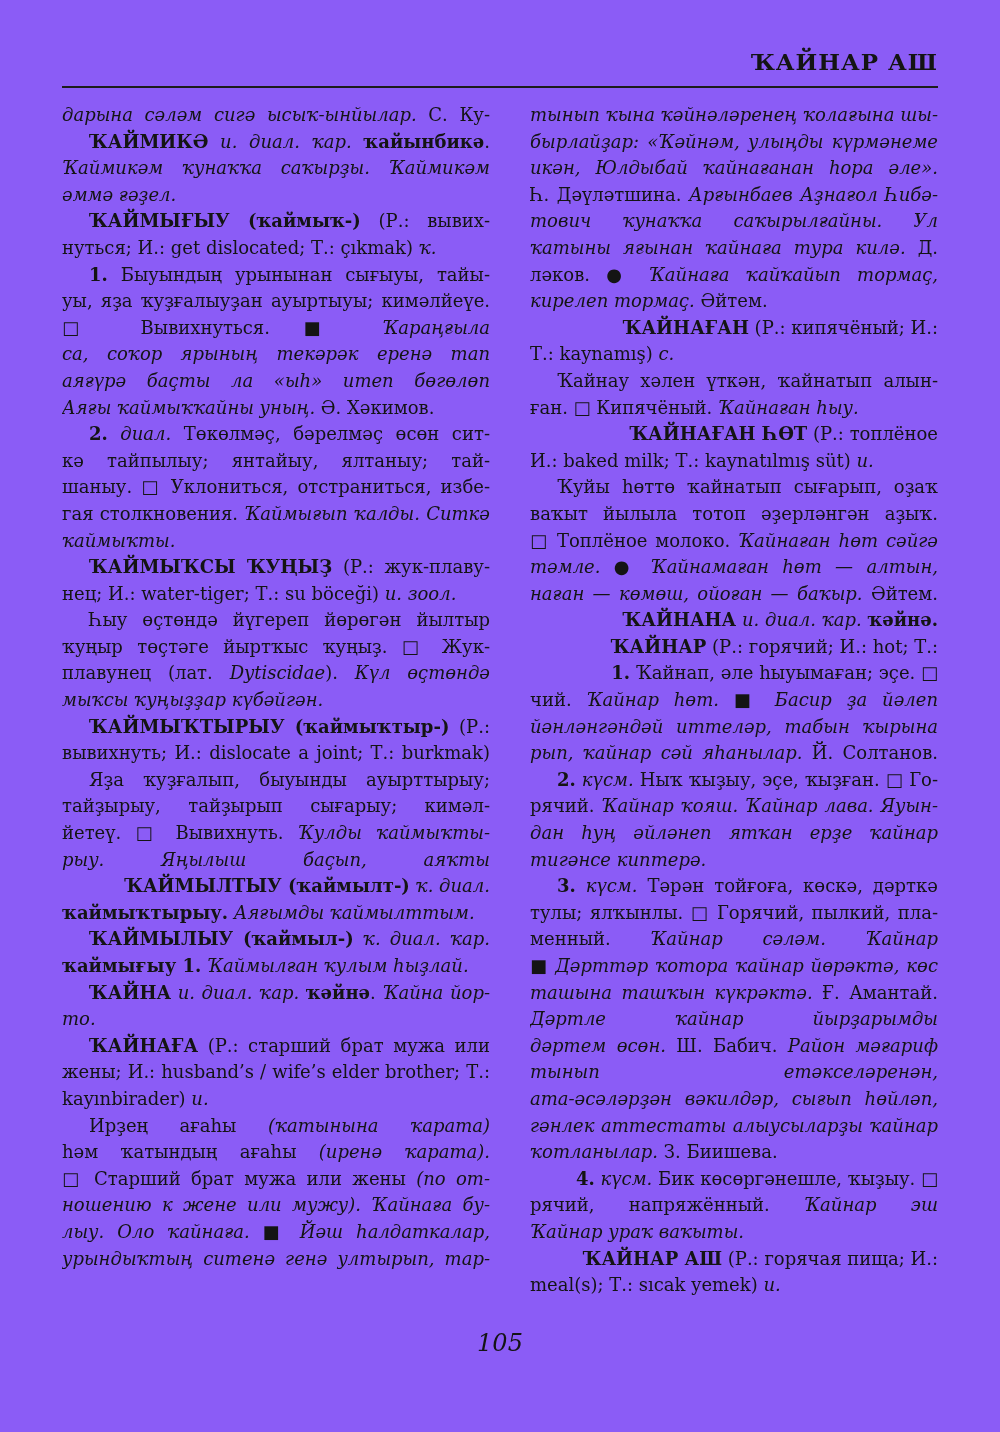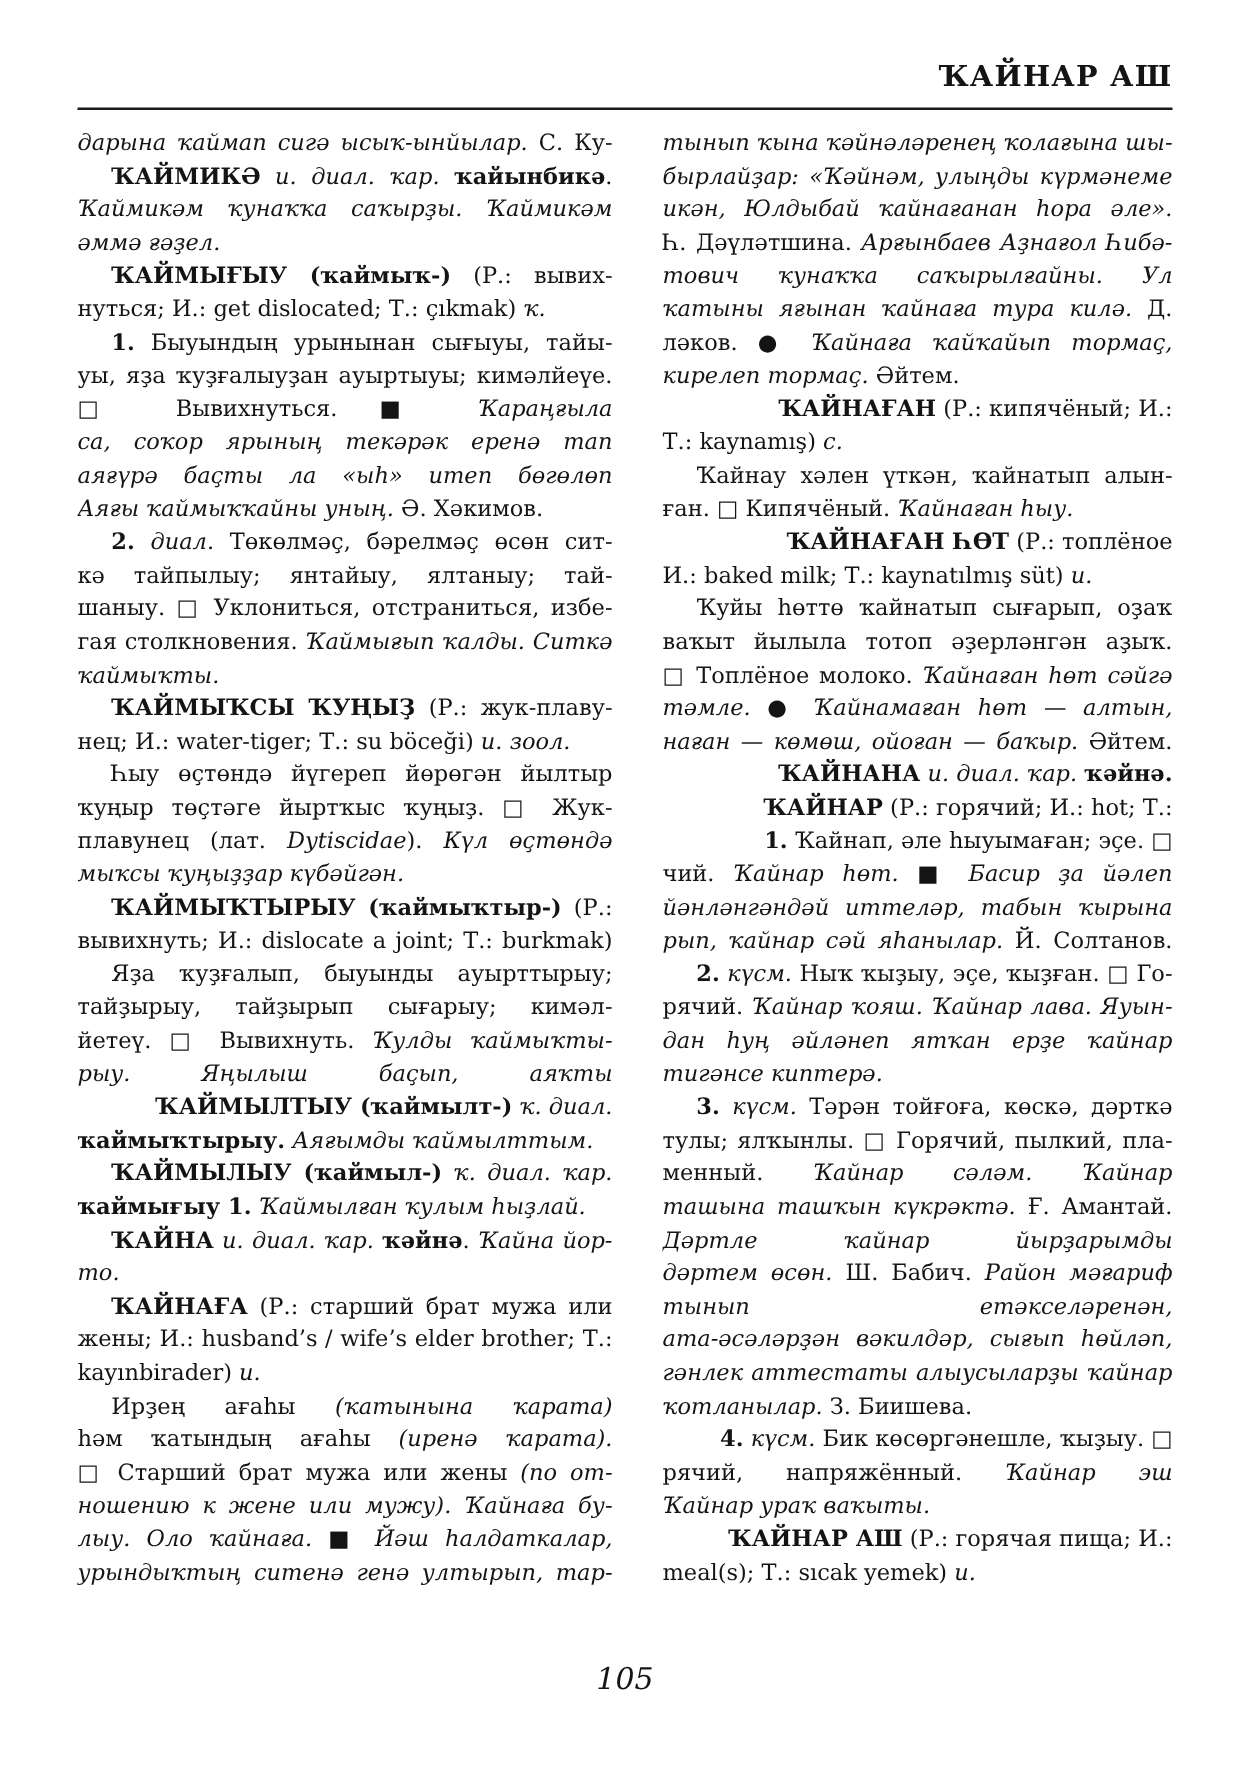--- a/index.html
+++ b/index.html
@@ -5,21 +5,21 @@
   html,body{margin:0;padding:0;}
   body{
     width:1000px;height:1432px;
     background:#e9e9e7;
     font-family:"DejaVu Serif", serif;
     color:#141414;
   }
   .page{
     position:relative;
     width:1000px;height:1432px;
-    background:#ffffff;
+    background:#8b5cf6;
     overflow:hidden;
   }
   .running-head{
     position:absolute;
     top:48px;left:62px;width:876px;
     text-align:right;
     font-weight:bold;
     font-size:23px;
     letter-spacing:1px;
     line-height:28px;
@@ -67,21 +67,21 @@
   }
 </style>
 </head>
 <body>
 
 <div class="page">
   <div class="running-head">ҠАЙНАР АШ</div>
   <hr class="head-rule">
   <div class="content">
     <div class="col col-left" id="col-left">
-        <div class="line just"><span class="seg-i">дарына ҡаймап сигә ысыҡ-ынйылар.</span><span class="seg-r"> С. Ку-</span></div>
+        <div class="line just"><span class="seg-i">дарына сәләм сигә ысыҡ-ынйылар.</span><span class="seg-r"> С. Ку-</span></div>
         <div class="line ind just"><span class="seg-b">ҠАЙМИКӘ</span><span class="seg-i"> и. диал. ҡар. </span><span class="seg-b">ҡайынбикә</span><span class="seg-r">.</span></div>
         <div class="line just"><span class="seg-i">Ҡаймикәм ҡунаҡҡа саҡырҙы. Ҡаймикәм уҫал,</span></div>
         <div class="line"><span class="seg-i">әммә ғәҙел.</span></div>
         <div class="line ind just"><span class="seg-b">ҠАЙМЫҒЫУ (ҡаймыҡ-)</span><span class="seg-r"> (Р.: вывих-</span></div>
         <div class="line"><span class="seg-r">нуться; И.: get dislocated; Т.: çıkmak) </span><span class="seg-i">ҡ.</span></div>
         <div class="line ind just"><span class="seg-b">1.</span><span class="seg-r"> Быуындың урынынан сығыуы, тайы-</span></div>
         <div class="line just"><span class="seg-r">уы, яҙа ҡуҙғалыуҙан ауыртыуы; кимәлйеүе.</span></div>
         <div class="line just"><span class="seg-r">□ Вывихнуться. ■ </span><span class="seg-i">Ҡараңғыла абайламайын-</span></div>
         <div class="line just"><span class="seg-i">са, соҡор ярының текәрәк еренә тап килеп,</span></div>
         <div class="line just"><span class="seg-i">аяғүрә баҫты ла «ыһ» итеп бөгөлөп төштө.</span></div>
@@ -145,20 +145,21 @@
         <div class="line just"><span class="seg-r">чий. </span><span class="seg-i">Ҡайнар һөт.</span><span class="seg-r"> ■ </span><span class="seg-i">Басир ҙа йәлеп булғас,</span></div>
         <div class="line just"><span class="seg-i">йәнләнгәндәй иттеләр, табын ҡырына саҡы-</span></div>
         <div class="line just"><span class="seg-i">рып, ҡайнар сәй яһанылар.</span><span class="seg-r"> Й. Солтанов.</span></div>
         <div class="line ind just"><span class="seg-b">2.</span><span class="seg-i"> күсм.</span><span class="seg-r"> Ныҡ ҡыҙыу, эҫе, ҡыҙған. □ Го-</span></div>
         <div class="line just"><span class="seg-r">рячий. </span><span class="seg-i">Ҡайнар ҡояш. Ҡайнар лава. Яуын-</span></div>
         <div class="line just"><span class="seg-i">дан һуң әйләнеп ятҡан ерҙе ҡайнар ҡояш һә</span></div>
         <div class="line"><span class="seg-i">тигәнсе киптерә.</span></div>
         <div class="line ind just"><span class="seg-b">3.</span><span class="seg-i"> күсм.</span><span class="seg-r"> Тәрән тойғоға, көскә, дәрткә</span></div>
         <div class="line just"><span class="seg-r">тулы; ялҡынлы. □ Горячий, пылкий, пла-</span></div>
         <div class="line just"><span class="seg-r">менный. </span><span class="seg-i">Ҡайнар сәләм. Ҡайнар теләктәр.</span></div>
+        <div class="line just"><span class="seg-r">■ </span><span class="seg-i">Дәрттәр ҡотора ҡайнар йөрәктә, көс</span></div>
         <div class="line just"><span class="seg-i">ташына ташҡын күкрәктә.</span><span class="seg-r"> Ғ. Амантай.</span></div>
         <div class="line just"><span class="seg-i">Дәртле ҡайнар йырҙарымды йырламайым</span></div>
         <div class="line just"><span class="seg-i">дәртем өсөн.</span><span class="seg-r"> Ш. Бабич. </span><span class="seg-i">Район мәғариф</span></div>
         <div class="line just"><span class="seg-i">тынып етәкселәренән, уҡытыусыларҙан,</span></div>
         <div class="line just"><span class="seg-i">ата-әсәләрҙән вәкилдәр, сығып һөйләп, өлгөр-</span></div>
         <div class="line just"><span class="seg-i">гәнлек аттестаты алыусыларҙы ҡайнар</span></div>
         <div class="line"><span class="seg-i">ҡотланылар.</span><span class="seg-r"> З. Биишева.</span></div>
         <div class="line ind just"><span class="seg-b">4.</span><span class="seg-i"> күсм.</span><span class="seg-r"> Бик көсөргәнешле, ҡыҙыу. □ Го-</span></div>
         <div class="line just"><span class="seg-r">рячий, напряжённый. </span><span class="seg-i">Ҡайнар эш ваҡыты.</span></div>
         <div class="line"><span class="seg-i">Ҡайнар ураҡ ваҡыты.</span></div>

